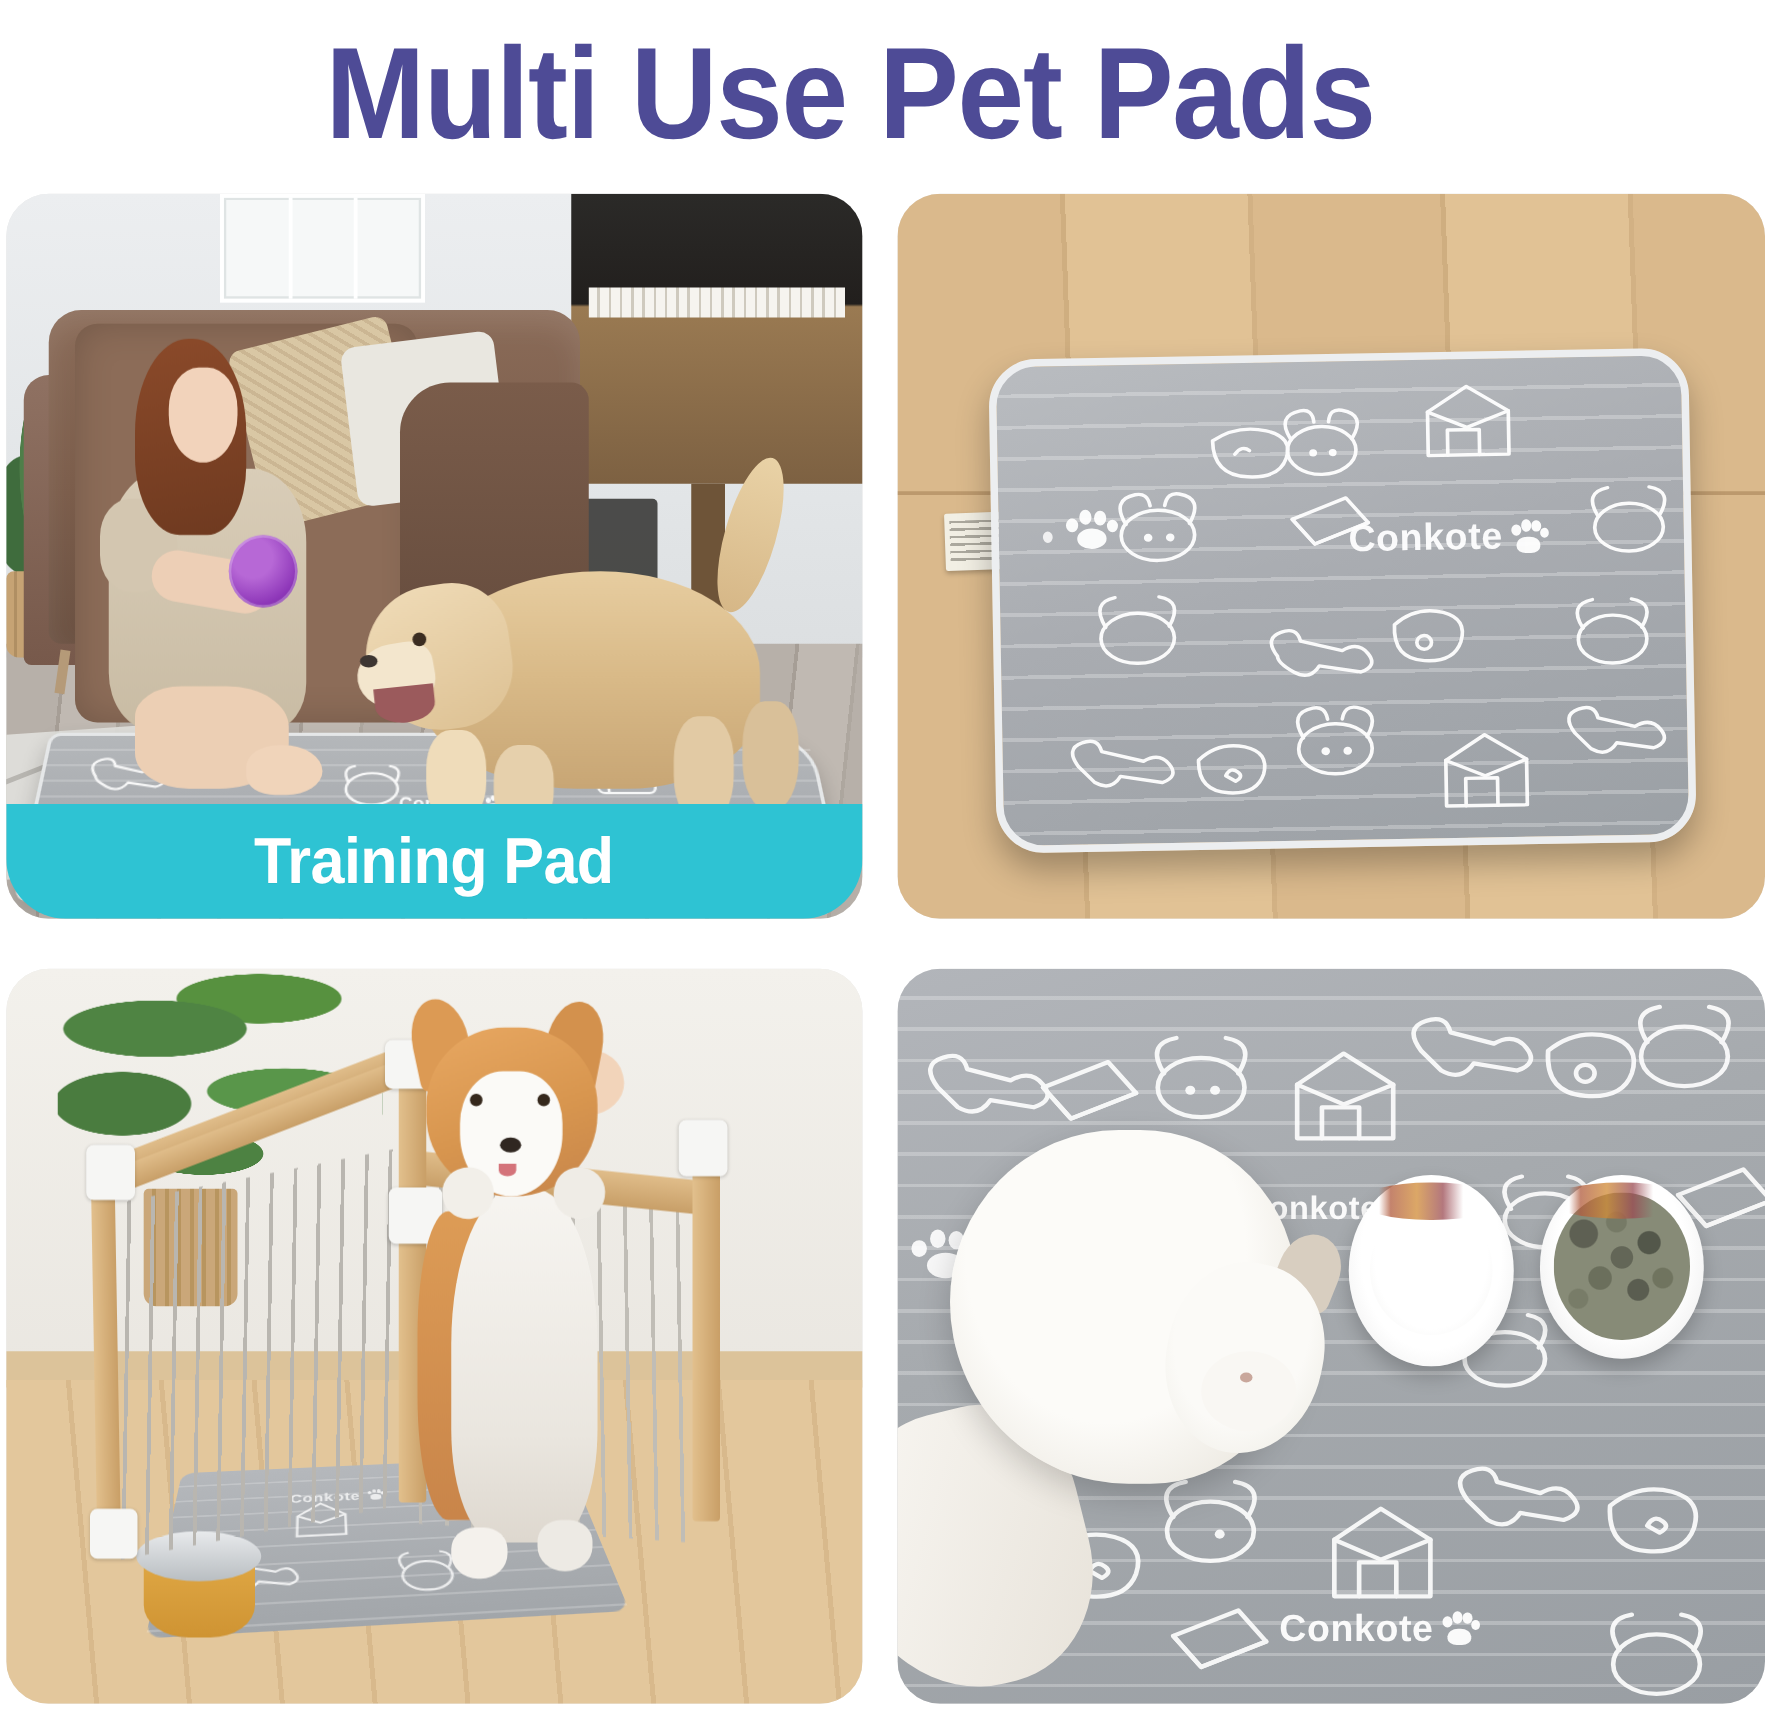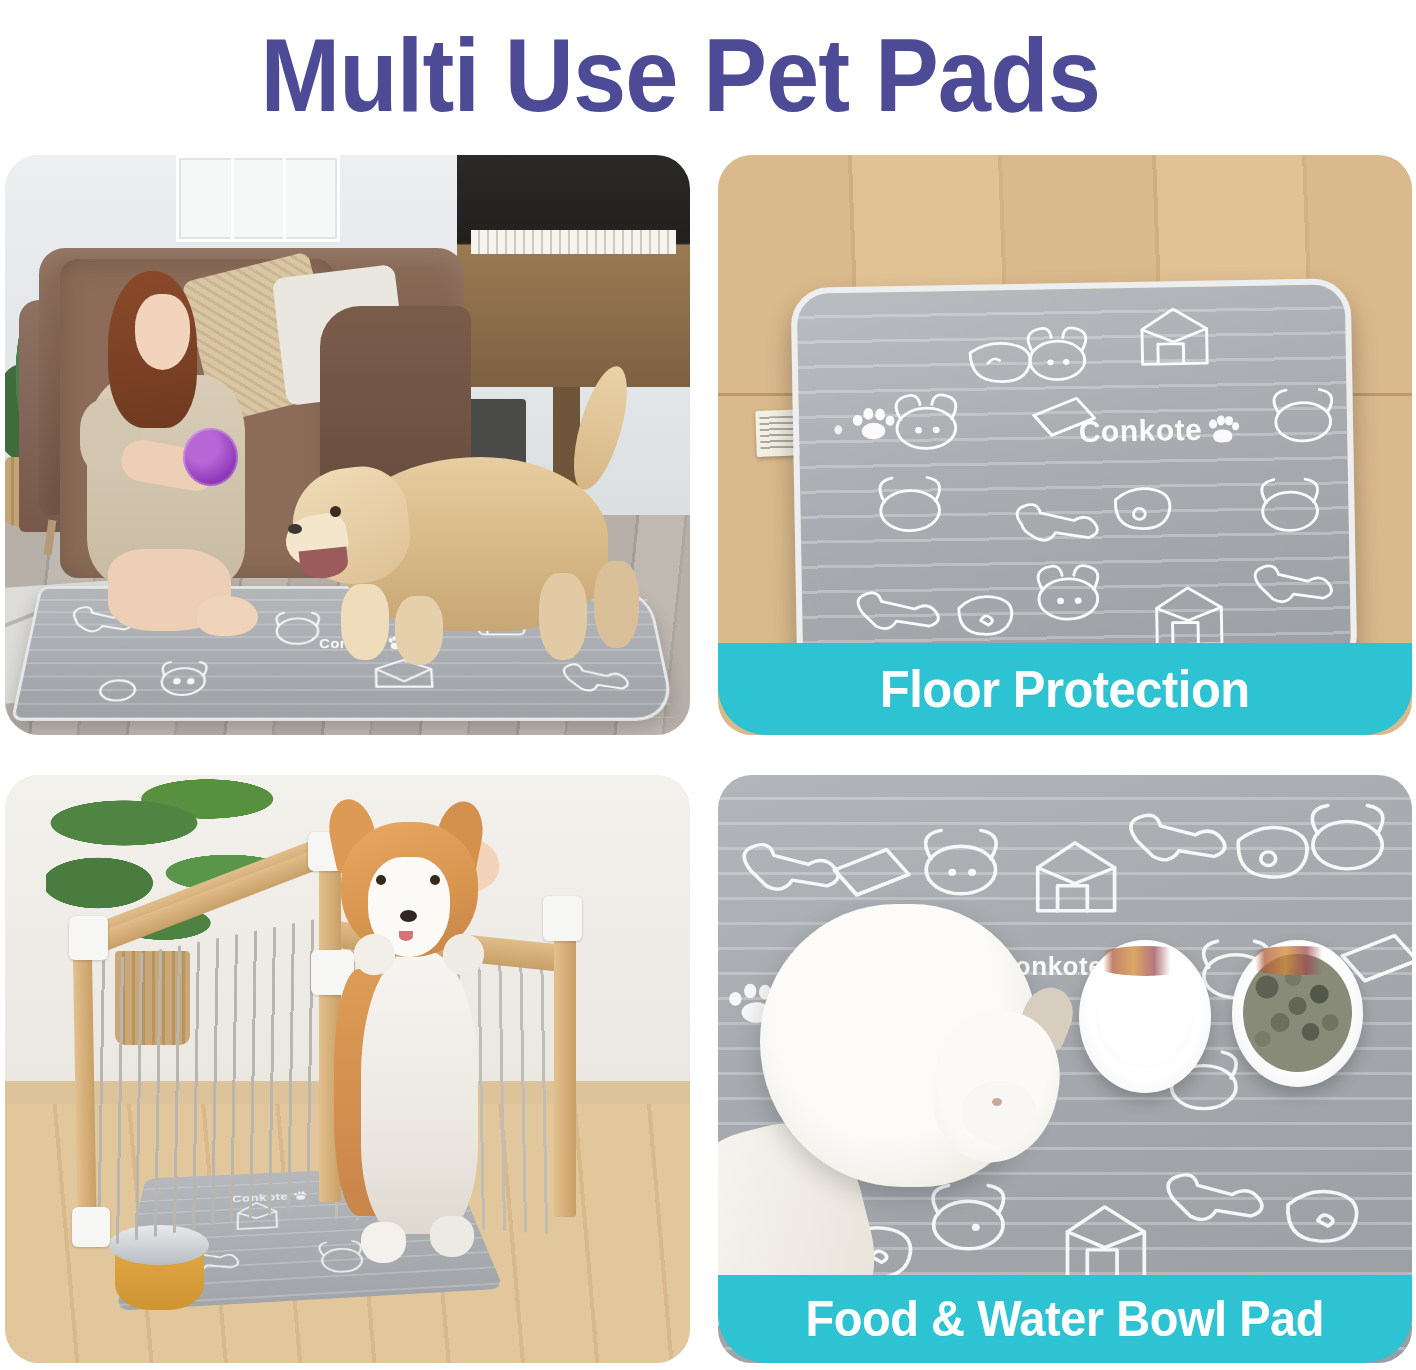--- a/index.html
+++ b/index.html
@@ -437,20 +437,23 @@
       <div class="p1-dog-leg4"></div>
       <div class="p1-dog-leg1"></div>
       <div class="p1-dog-leg2"></div>
       <div class="p1-dog-ear"></div>
       <div class="p1-dog-head"></div>
       <div class="p1-dog-snout"></div>
       <div class="p1-dog-mouth"></div>
       <div class="p1-dog-nose"></div>
       <div class="p1-dog-eye"></div>
     </div>
+    <div class="caption">
+      <span>Training Pad</span>
+    </div>
   </div>
 
   <div class="panel row1">
     <div class="scene">
       <div class="p2-floor"></div>
       <div class="p2-floor-seam"></div>
       <div class="p2-pad-under"></div>
 
       <div class="p2-tag">
         <div class="p2-tag-lines"></div>
@@ -537,23 +540,20 @@
           <span>Conkote</span>
           <span class="paw">
               <i></i>
               <i></i>
               <i></i>
               <i></i>
               <i></i>
             </span>
         </div>
       </div>
-    </div>
-    <div class="caption">
-      <span>Floor Protection</span>
     </div>
   </div>
 
   <div class="panel row2">
     <div class="scene">
       <div class="p3-wall"></div>
       <div class="p3-base"></div>
       <div class="p3-floor"></div>
       <div class="p3-palm"></div>
       <div class="p3-pot"></div>
@@ -724,18 +724,15 @@
         <div class="p4-bowl-lip"></div>
       </div>
 
       <div class="p4-cat-tail"></div>
       <div class="p4-cat-body"></div>
       <div class="p4-cat-ear"></div>
       <div class="p4-cat-head"></div>
       <div class="p4-cat-muzzle"></div>
       <div class="p4-cat-nose"></div>
     </div>
-    <div class="caption">
-      <span>Food &amp; Water Bowl Pad</span>
-    </div>
   </div>
 
 </div>
 
 </body></html>

